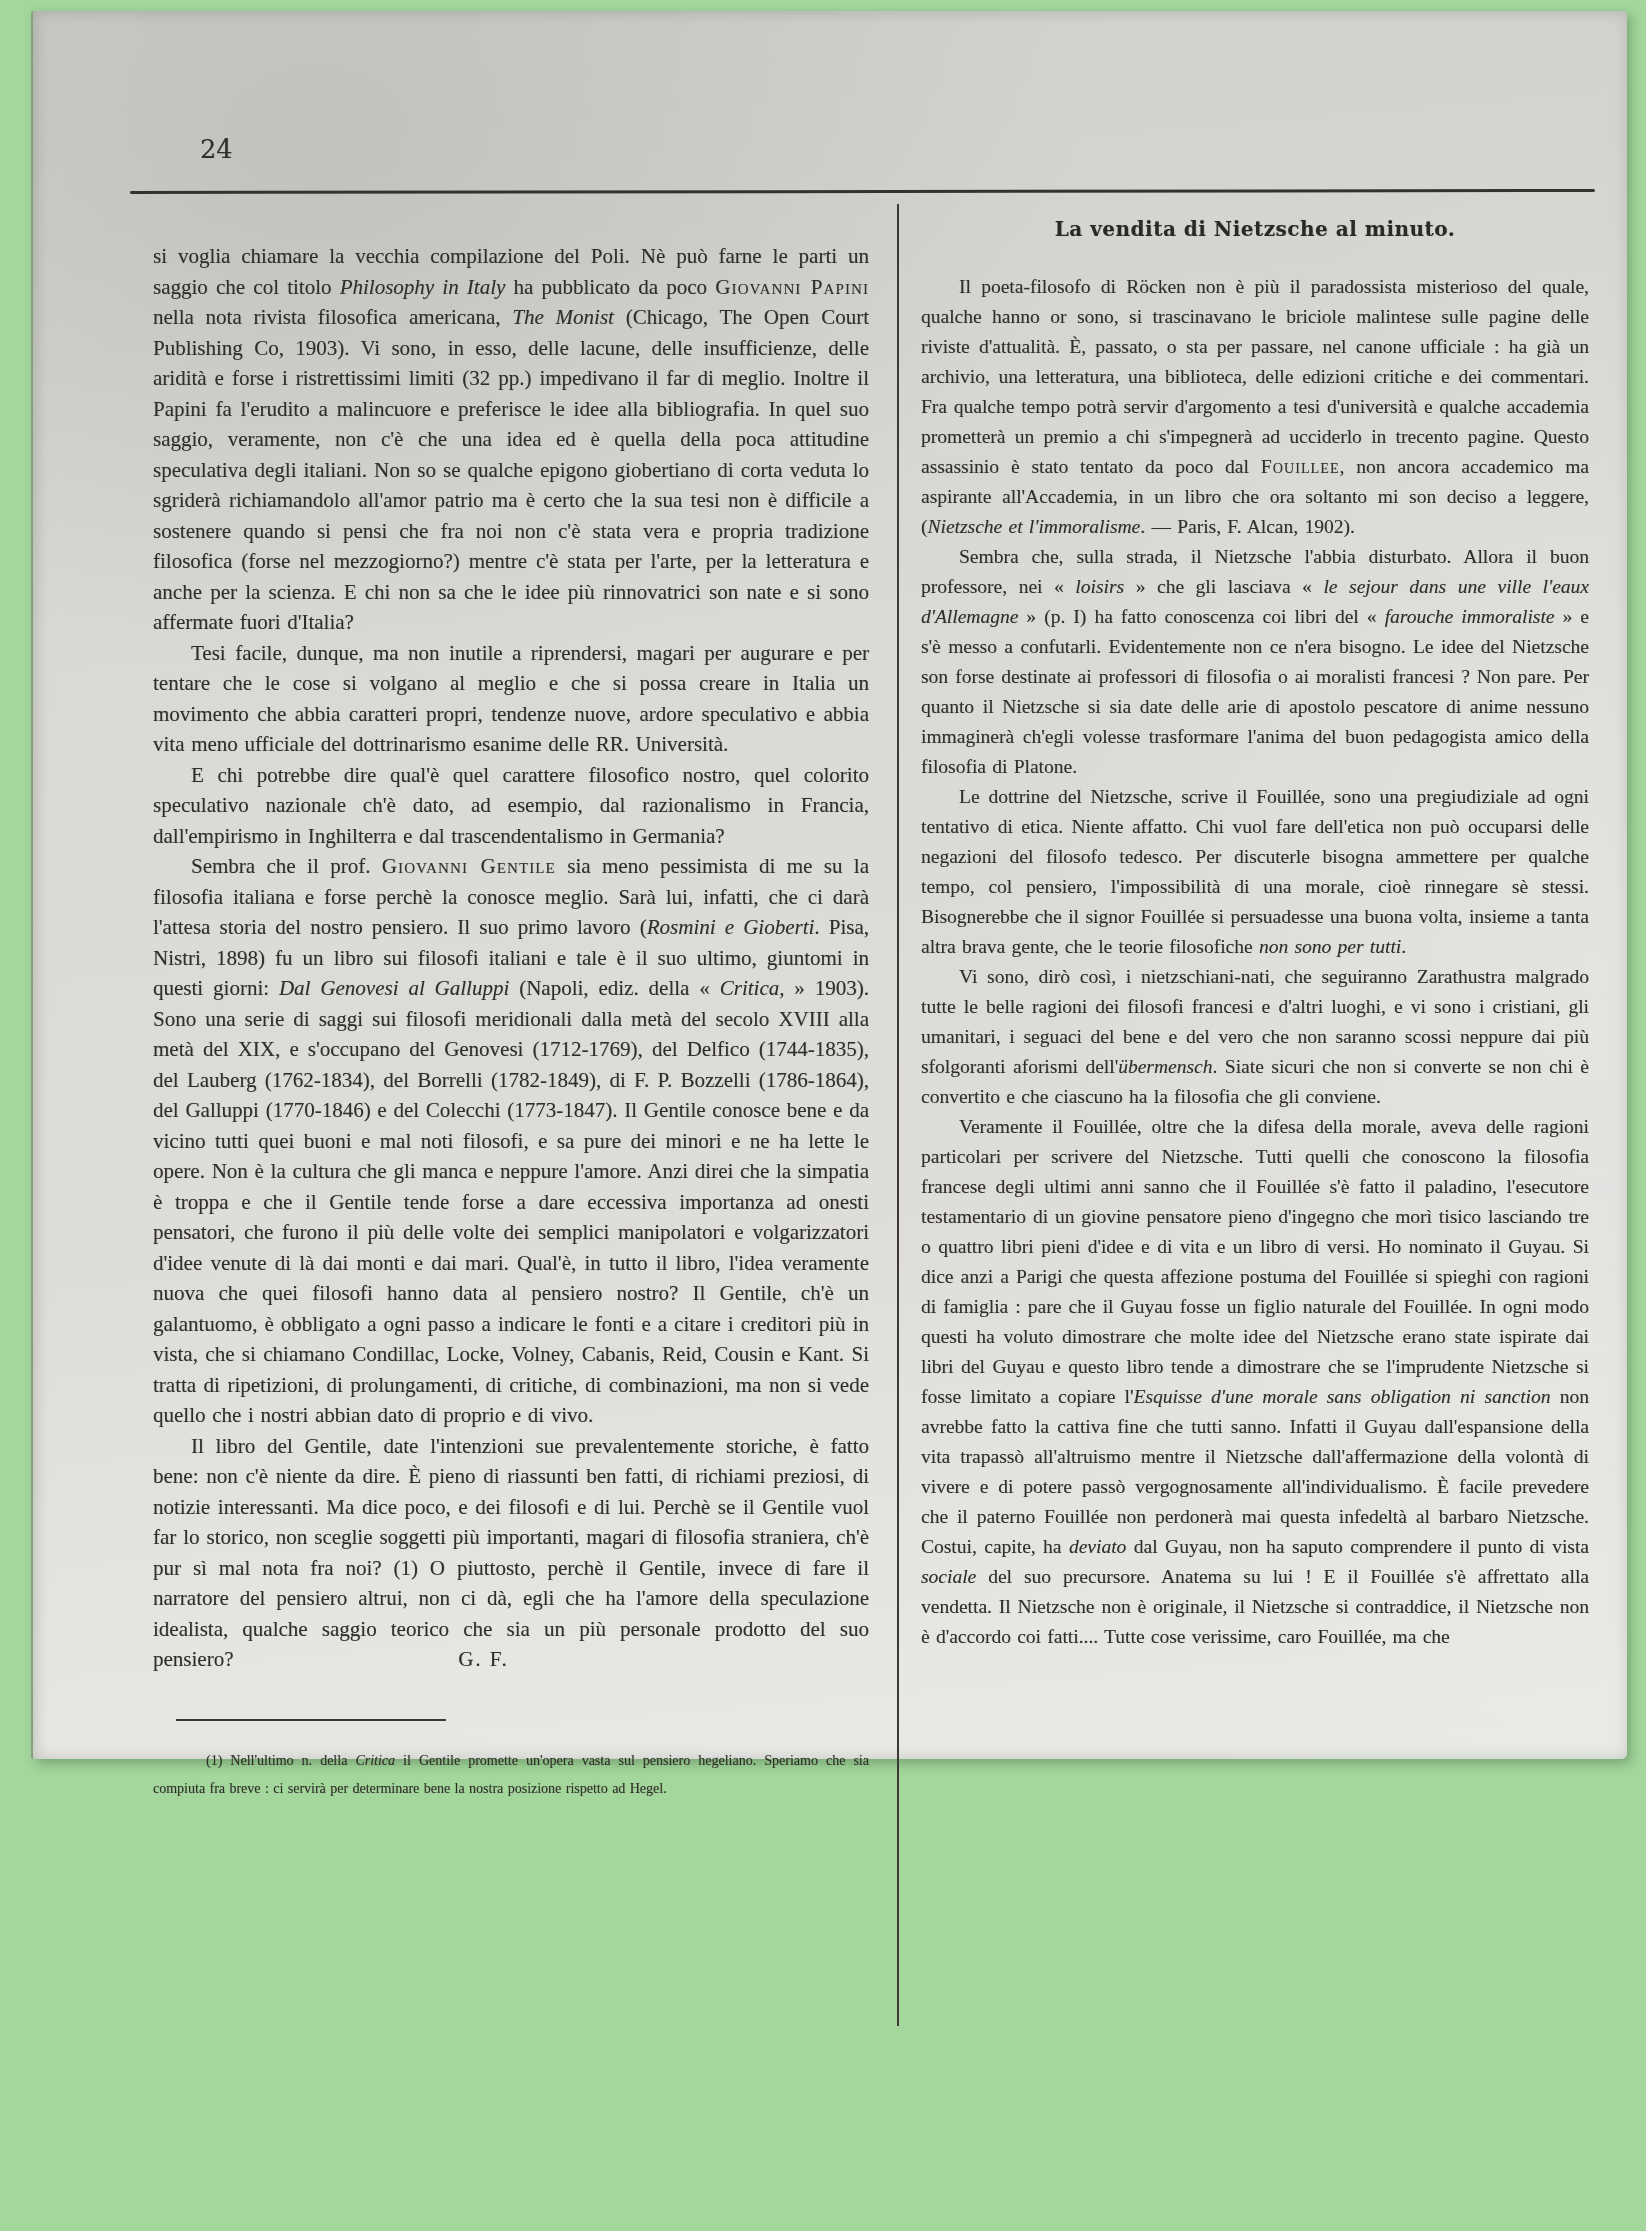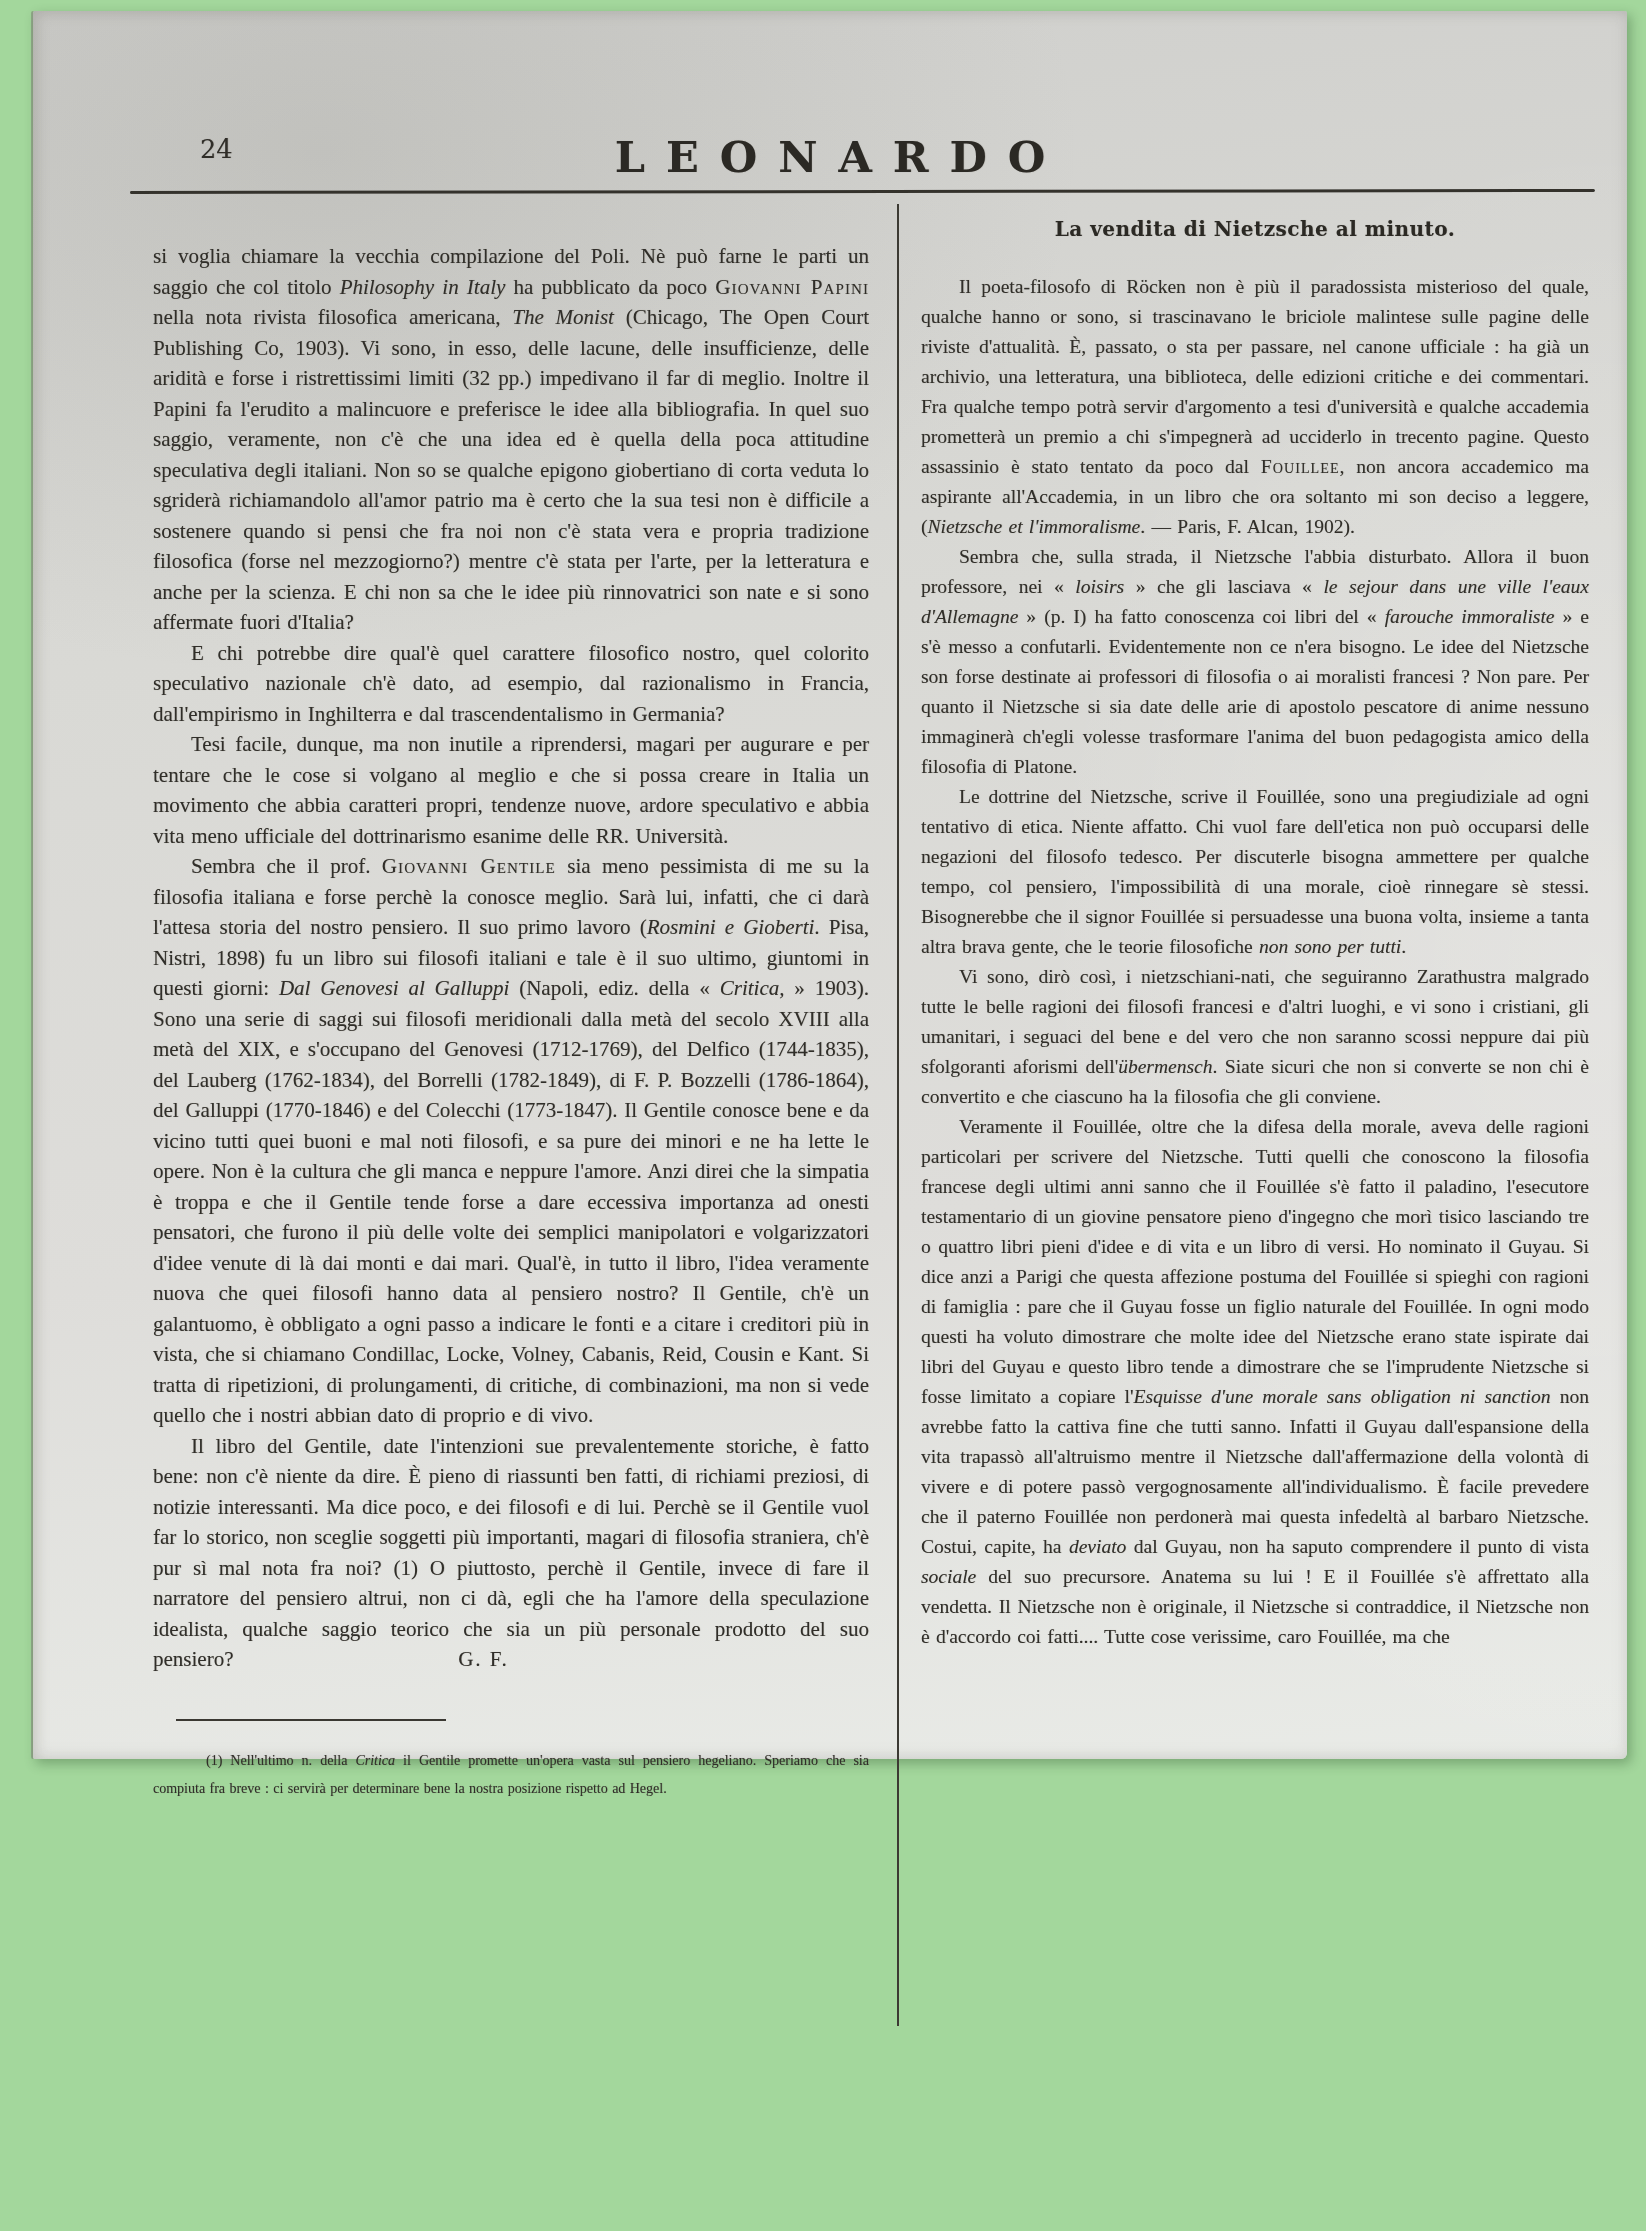--- a/index.html
+++ b/index.html
@@ -132,31 +132,30 @@
   }
 </style>
 </head>
 <body>
 
 <div class="scan">
   <div class="paper">
 
     <div class="pagenum">24</div>
 
-    <div class="masthead">LEONARDO</div>
 
     <div class="header-rule"></div>
 
     <div class="divider"></div>
 
     <div class="col col-left">
       <div class="paras">
           <p>si voglia chiamare la vecchia compilazione del Poli. Nè può farne le parti un saggio che col titolo <i>Philosophy in Italy</i> ha pubblicato da poco <span class="sc">Giovanni Papini</span> nella nota rivista filosofica americana, <i>The Monist</i> (Chicago, The Open Court Publishing Co, 1903). Vi sono, in esso, delle lacune, delle insufficienze, delle aridità e forse i ristrettissimi limiti (32 pp.) impedivano il far di meglio. Inoltre il Papini fa l'erudito a malincuore e preferisce le idee alla bibliografia. In quel suo saggio, veramente, non c'è che una idea ed è quella della poca attitudine speculativa degli italiani. Non so se qualche epigono giobertiano di corta veduta lo sgriderà richiamandolo all'amor patrio ma è certo che la sua tesi non è difficile a sostenere quando si pensi che fra noi non c'è stata vera e propria tradizione filosofica (forse nel mezzogiorno?) mentre c'è stata per l'arte, per la letteratura e anche per la scienza. E chi non sa che le idee più rinnovatrici son nate e si sono affermate fuori d'Italia?</p>
+          <p>Tesi facile, dunque, ma non inutile a riprendersi, magari per augurare e per tentare che le cose si volgano al meglio e che si possa creare in Italia un movimento che abbia caratteri propri, tendenze nuove, ardore speculativo e abbia vita meno ufficiale del dottrinarismo esanime delle RR. Università.</p>
           <p>E chi potrebbe dire qual'è quel carattere filosofico nostro, quel colorito speculativo nazionale ch'è dato, ad esempio, dal razionalismo in Francia, dall'empirismo in Inghilterra e dal trascendentalismo in Germania?</p>
-          <p>Tesi facile, dunque, ma non inutile a riprendersi, magari per augurare e per tentare che le cose si volgano al meglio e che si possa creare in Italia un movimento che abbia caratteri propri, tendenze nuove, ardore speculativo e abbia vita meno ufficiale del dottrinarismo esanime delle RR. Università.</p>
           <p>Sembra che il prof. <span class="sc">Giovanni Gentile</span> sia meno pessimista di me su la filosofia italiana e forse perchè la conosce meglio. Sarà lui, infatti, che ci darà l'attesa storia del nostro pensiero. Il suo primo lavoro (<i>Rosmini e Gioberti</i>. Pisa, Nistri, 1898) fu un libro sui filosofi italiani e tale è il suo ultimo, giuntomi in questi giorni: <i>Dal Genovesi al Galluppi</i> (Napoli, ediz. della « <i>Critica,</i> » 1903). Sono una serie di saggi sui filosofi meridionali dalla metà del secolo XVIII alla metà del XIX, e s'occupano del Genovesi (1712-1769), del Delfico (1744-1835), del Lauberg (1762-1834), del Borrelli (1782-1849), di F. P. Bozzelli (1786-1864), del Galluppi (1770-1846) e del Colecchi (1773-1847). Il Gentile conosce bene e da vicino tutti quei buoni e mal noti filosofi, e sa pure dei minori e ne ha lette le opere. Non è la cultura che gli manca e neppure l'amore. Anzi direi che la simpatia è troppa e che il Gentile tende forse a dare eccessiva importanza ad onesti pensatori, che furono il più delle volte dei semplici manipolatori e volgarizzatori d'idee venute di là dai monti e dai mari. Qual'è, in tutto il libro, l'idea veramente nuova che quei filosofi hanno data al pensiero nostro? Il Gentile, ch'è un galantuomo, è obbligato a ogni passo a indicare le fonti e a citare i creditori più in vista, che si chiamano Condillac, Locke, Volney, Cabanis, Reid, Cousin e Kant. Si tratta di ripetizioni, di prolungamenti, di critiche, di combinazioni, ma non si vede quello che i nostri abbian dato di proprio e di vivo.</p>
           <p>Il libro del Gentile, date l'intenzioni sue prevalentemente storiche, è fatto bene: non c'è niente da dire. È pieno di riassunti ben fatti, di richiami preziosi, di notizie interessanti. Ma dice poco, e dei filosofi e di lui. Perchè se il Gentile vuol far lo storico, non sceglie soggetti più importanti, magari di filosofia straniera, ch'è pur sì mal nota fra noi? (1) O piuttosto, perchè il Gentile, invece di fare il narratore del pensiero altrui, non ci dà, egli che ha l'amore della speculazione idealista, qualche saggio teorico che sia un più personale prodotto del suo pensiero?</p>
         </div>
       <div class="signature">G. F.</div>
       <div class="footnote-sep"></div>
       <p class="footnote">(1) Nell'ultimo n. della <i>Critica</i> il Gentile promette un'opera vasta sul pensiero hegeliano. Speriamo che sia compiuta fra breve : ci servirà per determinare bene la nostra posizione rispetto ad Hegel.</p>
     </div>
 
     <div class="col col-right">
       <h2 class="heading">La vendita di Nietzsche al minuto.</h2>

